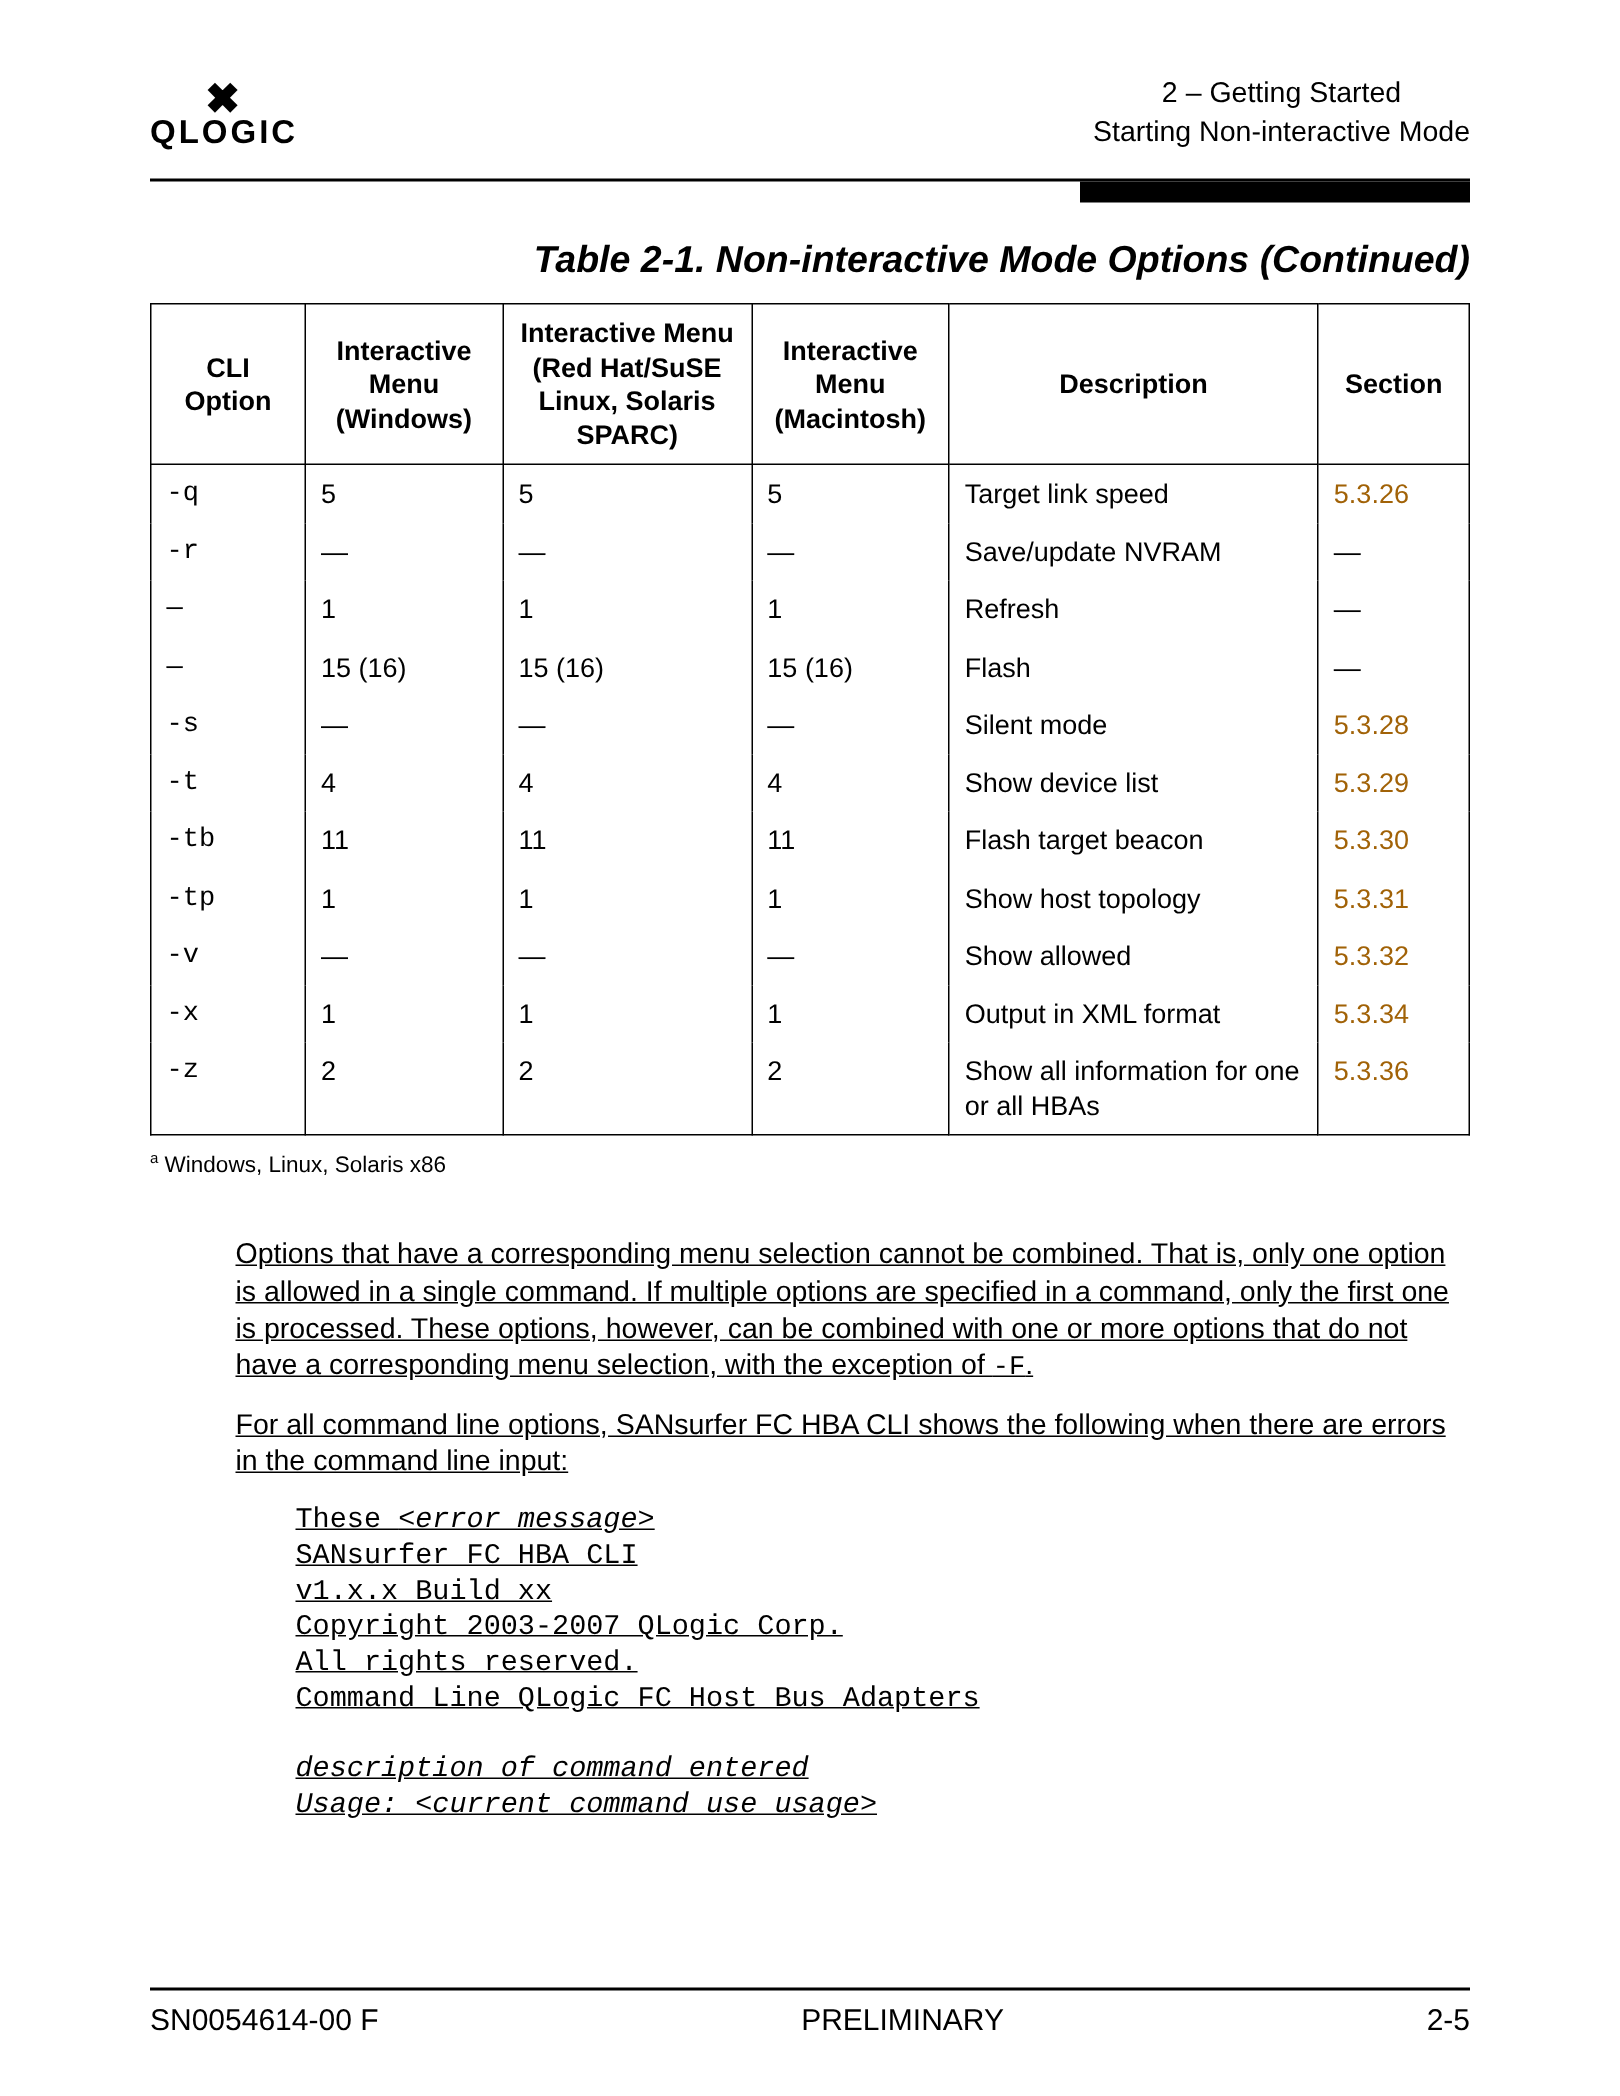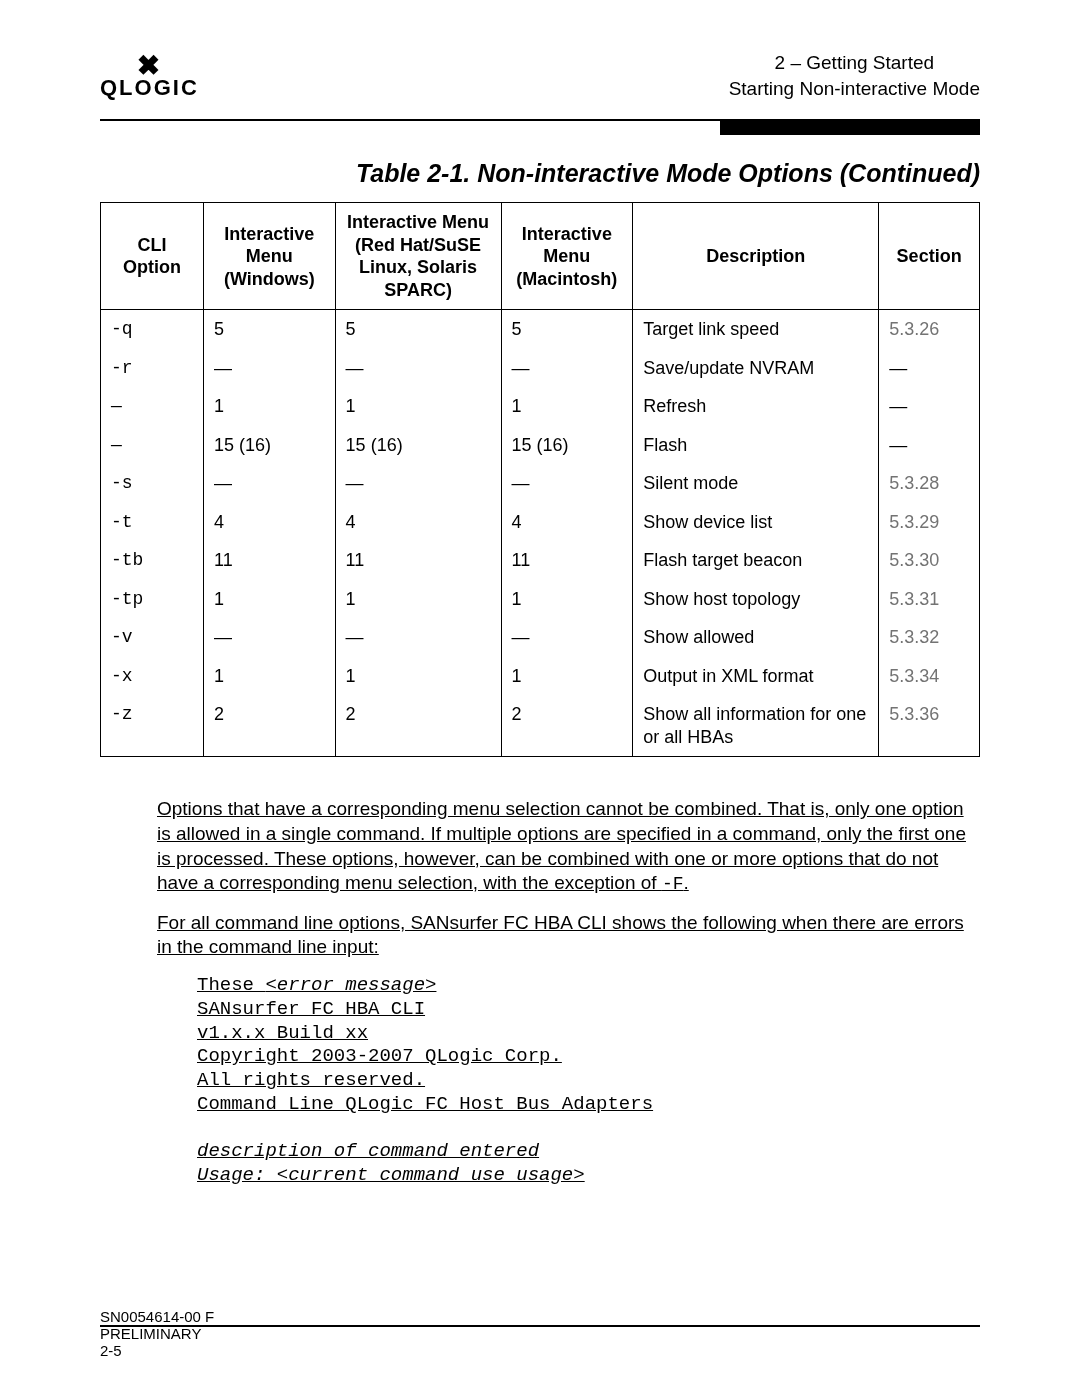--- a/index.html
+++ b/index.html
@@ -20,33 +20,33 @@
   table.opts th { text-align: center; font-weight: bold; vertical-align: middle; }
   table.opts tbody td { border-top: 0; border-bottom: 0; }
   table.opts tbody tr:last-child td { border-bottom: 1px solid #000; }
   col.c-cli { width: 90px; }
   col.c-win { width: 115px; }
   col.c-lin { width: 145px; }
   col.c-mac { width: 115px; }
   col.c-desc { width: 215px; }
   col.c-sec { width: 88px; }
   .mono { font-family: "Courier New", Courier, monospace; font-size: 18px; }
-  .link { color: #737373; }
+  .link { color: #a16207; }
 
   .footnotes { margin-top: 10px; font-size: 15px; }
   .footnotes sup { font-size: 10px; vertical-align: super; }
   .footnotes p { margin: 4px 0; }
 
   .body-text { margin: 40px 0 0 57px; font-size: 19px; line-height: 1.3; text-decoration: underline; }
   .body-text p { margin: 0 0 14px 0; }
   .body-text .mono-block { font-family: "Courier New", Courier, monospace; font-size: 19px; white-space: pre; margin-left: 40px; line-height: 1.25; }
   .body-text .mono-block .ital { font-style: italic; }
 
   .footer-rule { border: 0; border-top: 2px solid #000; position: absolute; left: 100px; right: 100px; bottom: 70px; }
-  .footer { position: absolute; left: 100px; right: 100px; bottom: 38px; display: flex; justify-content: space-between; font-size: 15px; flex-direction: column; }
+  .footer { position: absolute; left: 100px; right: 100px; bottom: 38px; display: flex; justify-content: space-between; font-size: 20px; }
 
   .th-line { display: block; }
 </style>
 </head>
 <body>
 
 <div class="page">
 
   <div class="header">
     <div class="logo">
@@ -184,20 +184,21 @@
           <td>2</td>
           <td>2</td>
           <td>2</td>
           <td>Show all information for one or all HBAs</td>
           <td class="link">5.3.36</td>
         </tr>
       </tbody>
   </table>
 
   <div class="footnotes">
+    <p><sup>a</sup> <span>Windows, Linux, Solaris x86</span></p>
   </div>
 
   <div class="body-text">
     <p>
       <span>Options that have a corresponding menu selection cannot be combined. That is, only one option is allowed in a single command. If multiple options are specified in a command, only the first one is processed. These options, however, can be combined with one or more options that do not have a corresponding menu selection, with the exception of </span><span class="mono">-F</span><span>.</span>
     </p>
     <p>For all command line options, SANsurfer FC HBA CLI shows the following when there are errors in the command line input:</p>
     <div class="mono-block"><span>These </span><span class="ital">&lt;error message&gt;</span>
 <span>SANsurfer FC HBA CLI</span>
 <span>v1.x.x Build xx</span>

